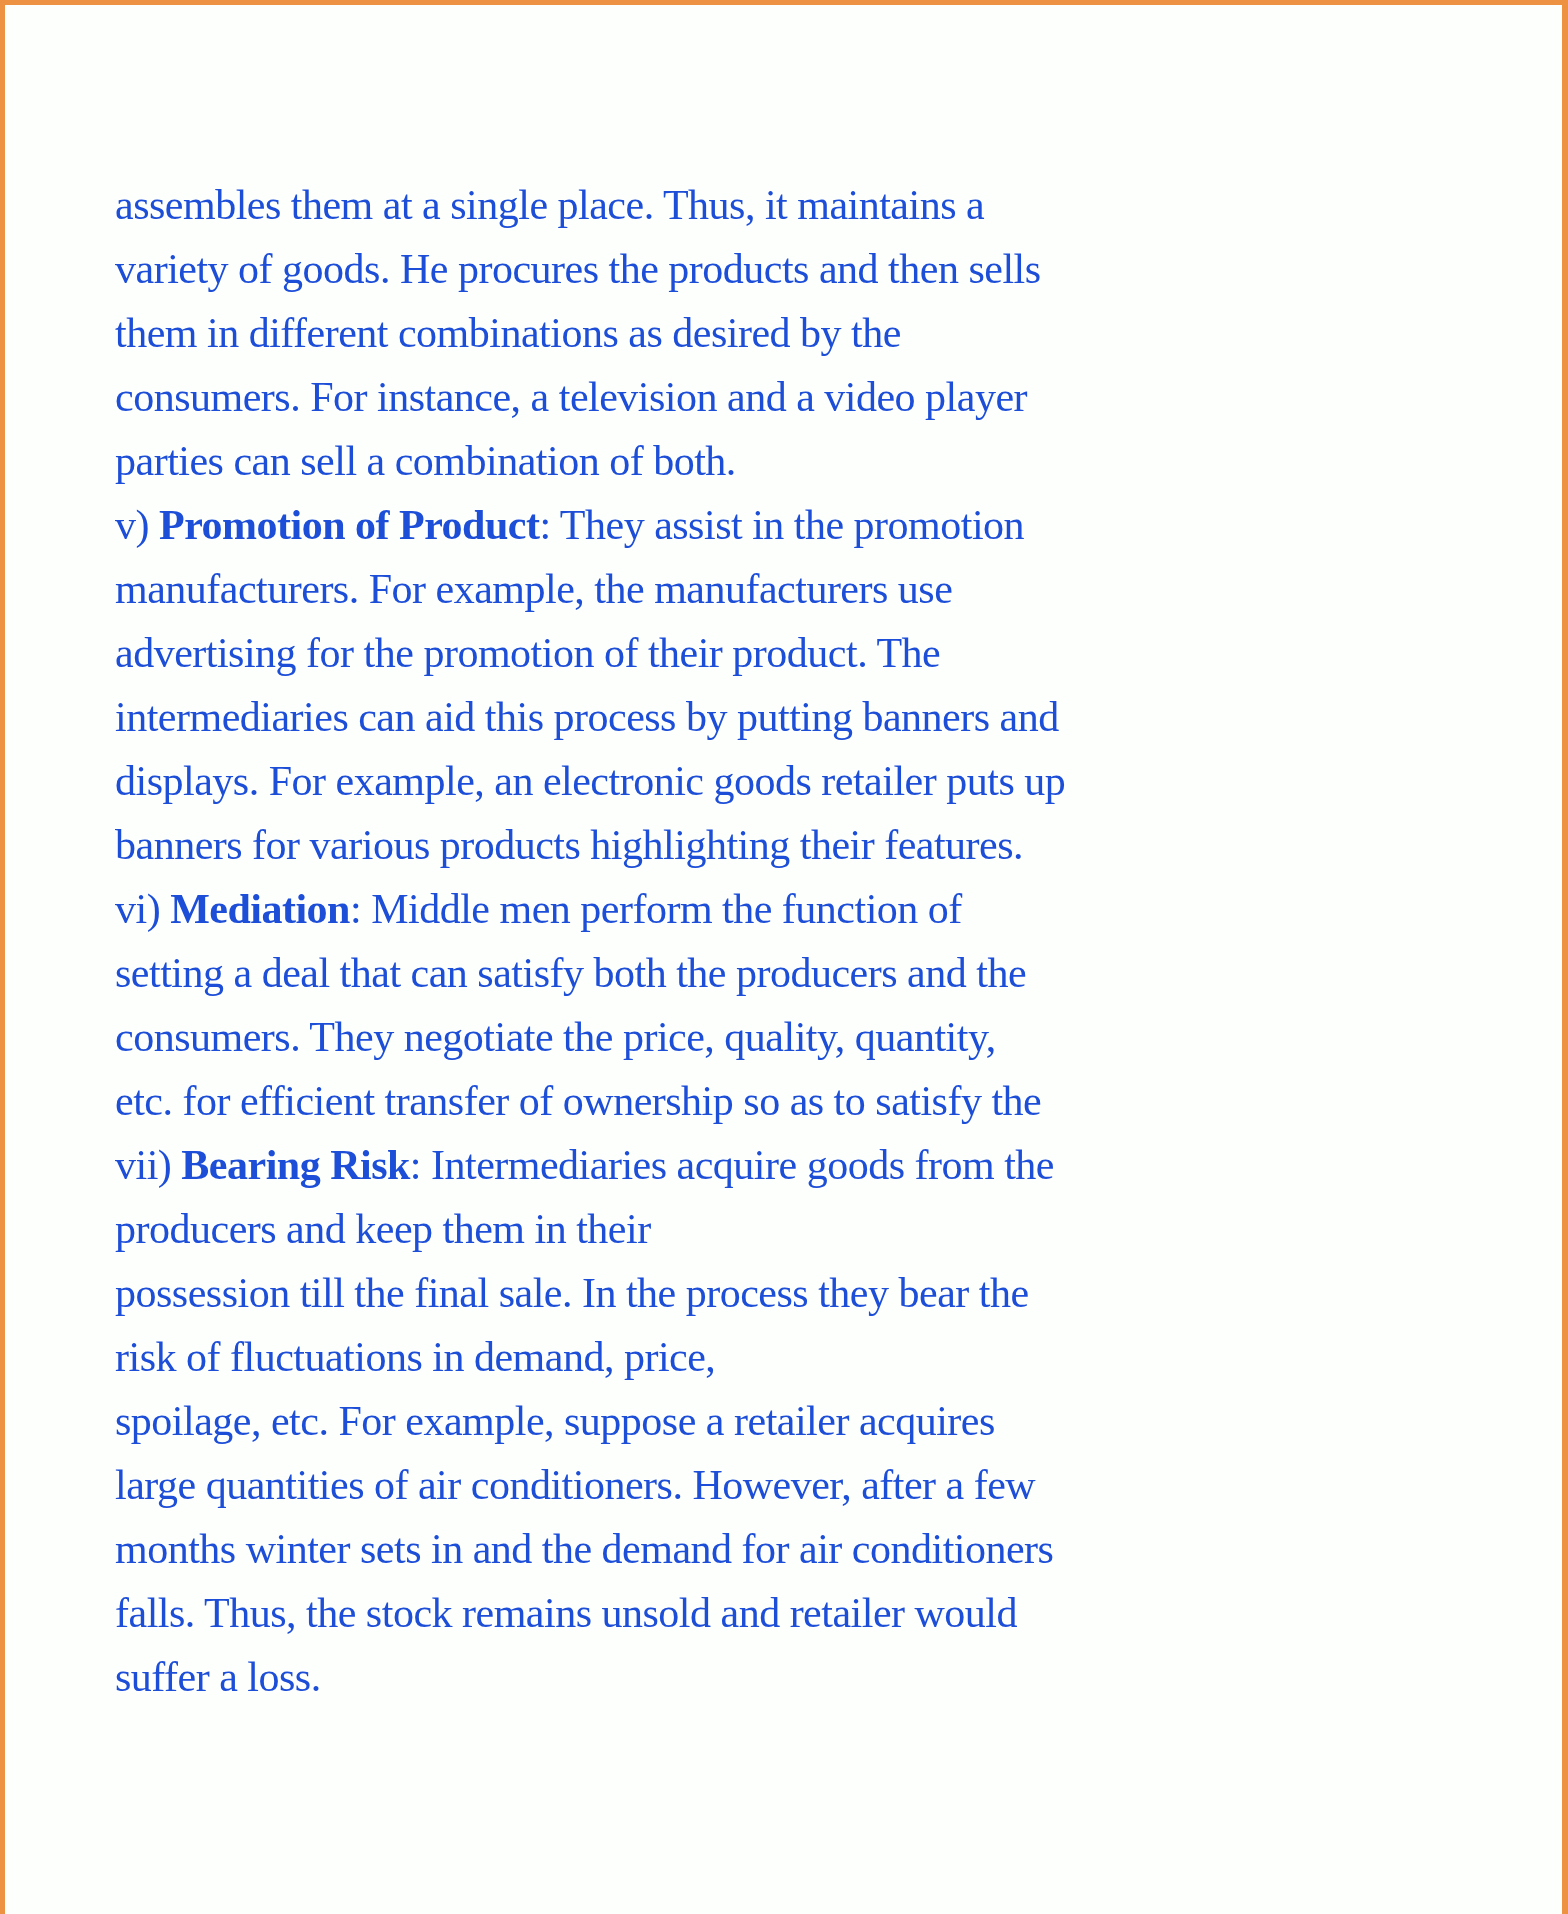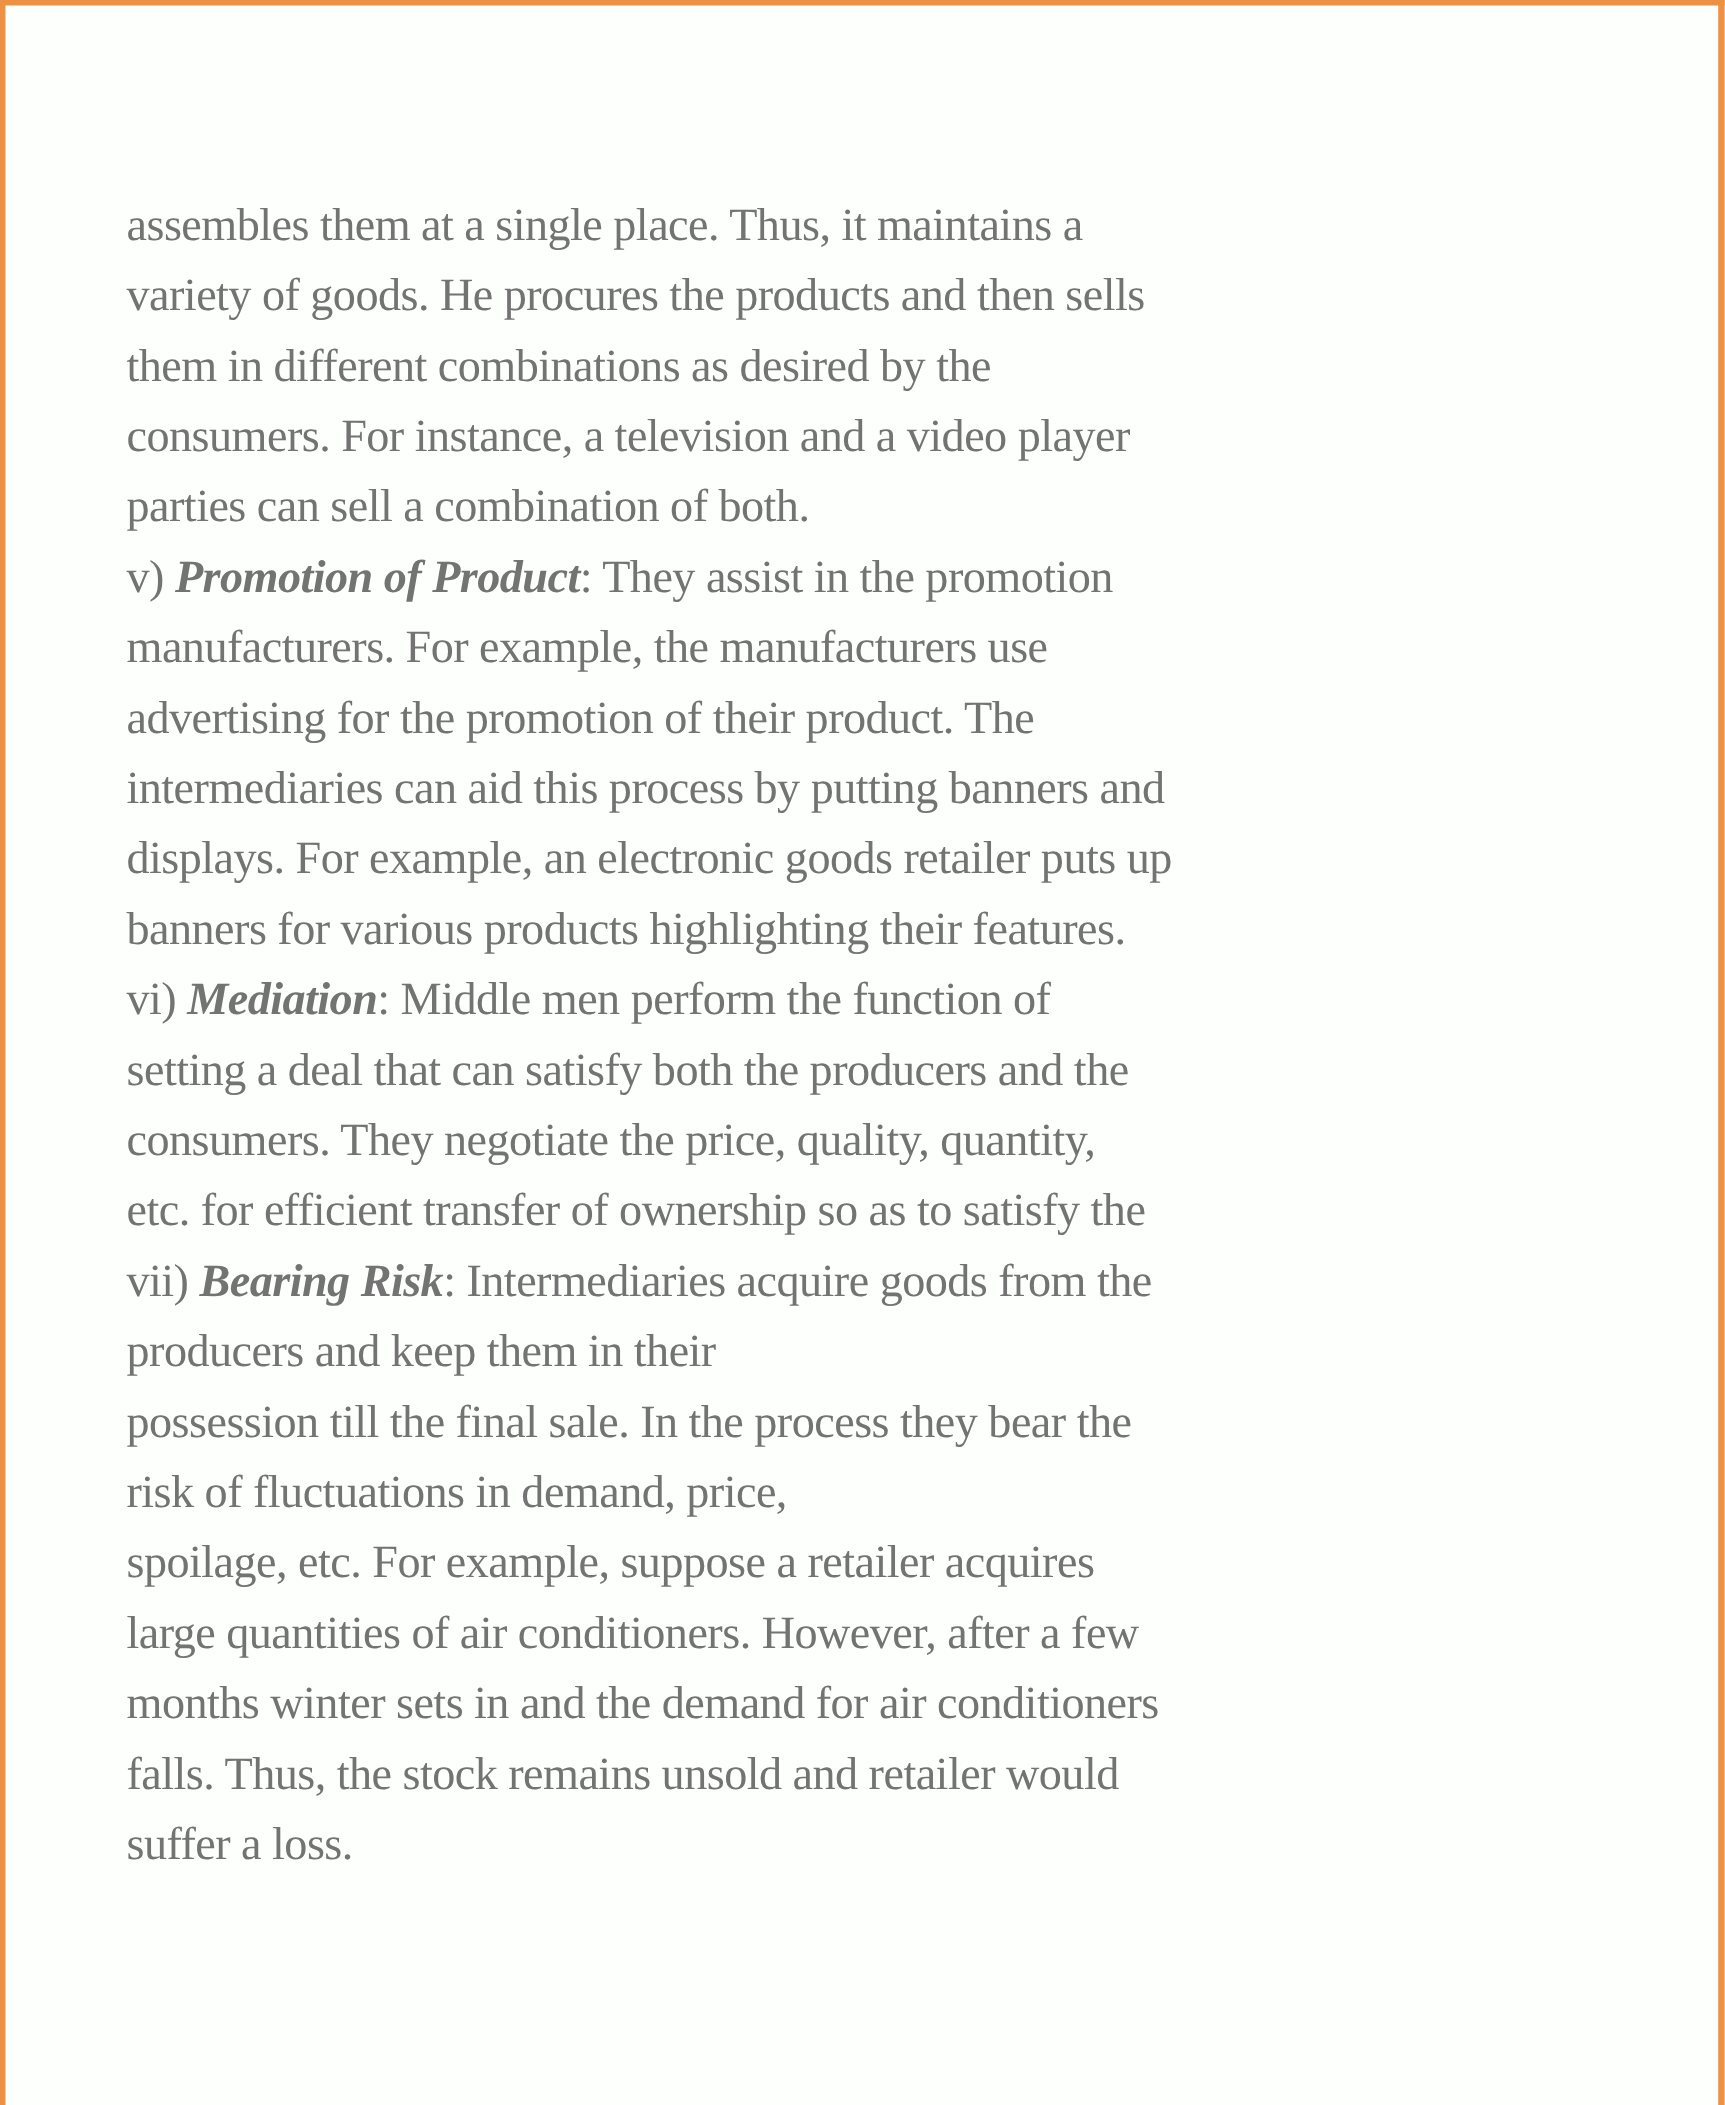--- a/index.html
+++ b/index.html
@@ -28,28 +28,27 @@
     color: #1d1d1d;
     font-size: 42px;
     line-height: 64px;
     letter-spacing: -0.5px;
   }
   .line {
     white-space: pre-wrap;
   }
   .bi {
     font-weight: bold;
-    font-style: italic;
   }
 </style>
 </head>
 <body>
 
 <div class="page">
-  <div class="doc-text" style="color: #737373;">
+  <div class="doc-text" style="color: #1d4ed8;">
       <div class="line"><span>assembles them at a single place. Thus, it maintains a</span></div>
       <div class="line"><span>variety of goods. He procures the products and then sells</span></div>
       <div class="line"><span>them in different combinations as desired by the</span></div>
       <div class="line"><span>consumers. For instance, a television and a video player</span></div>
       <div class="line"><span>parties can sell a combination of both.</span></div>
       <div class="line"><span>v) </span><span class="bi">Promotion of Product</span><span>: They assist in the promotion</span></div>
       <div class="line"><span>manufacturers. For example, the manufacturers use</span></div>
       <div class="line"><span>advertising for the promotion of their product. The</span></div>
       <div class="line"><span>intermediaries can aid this process by putting banners and</span></div>
       <div class="line"><span>displays. For example, an electronic goods retailer puts up</span></div>

